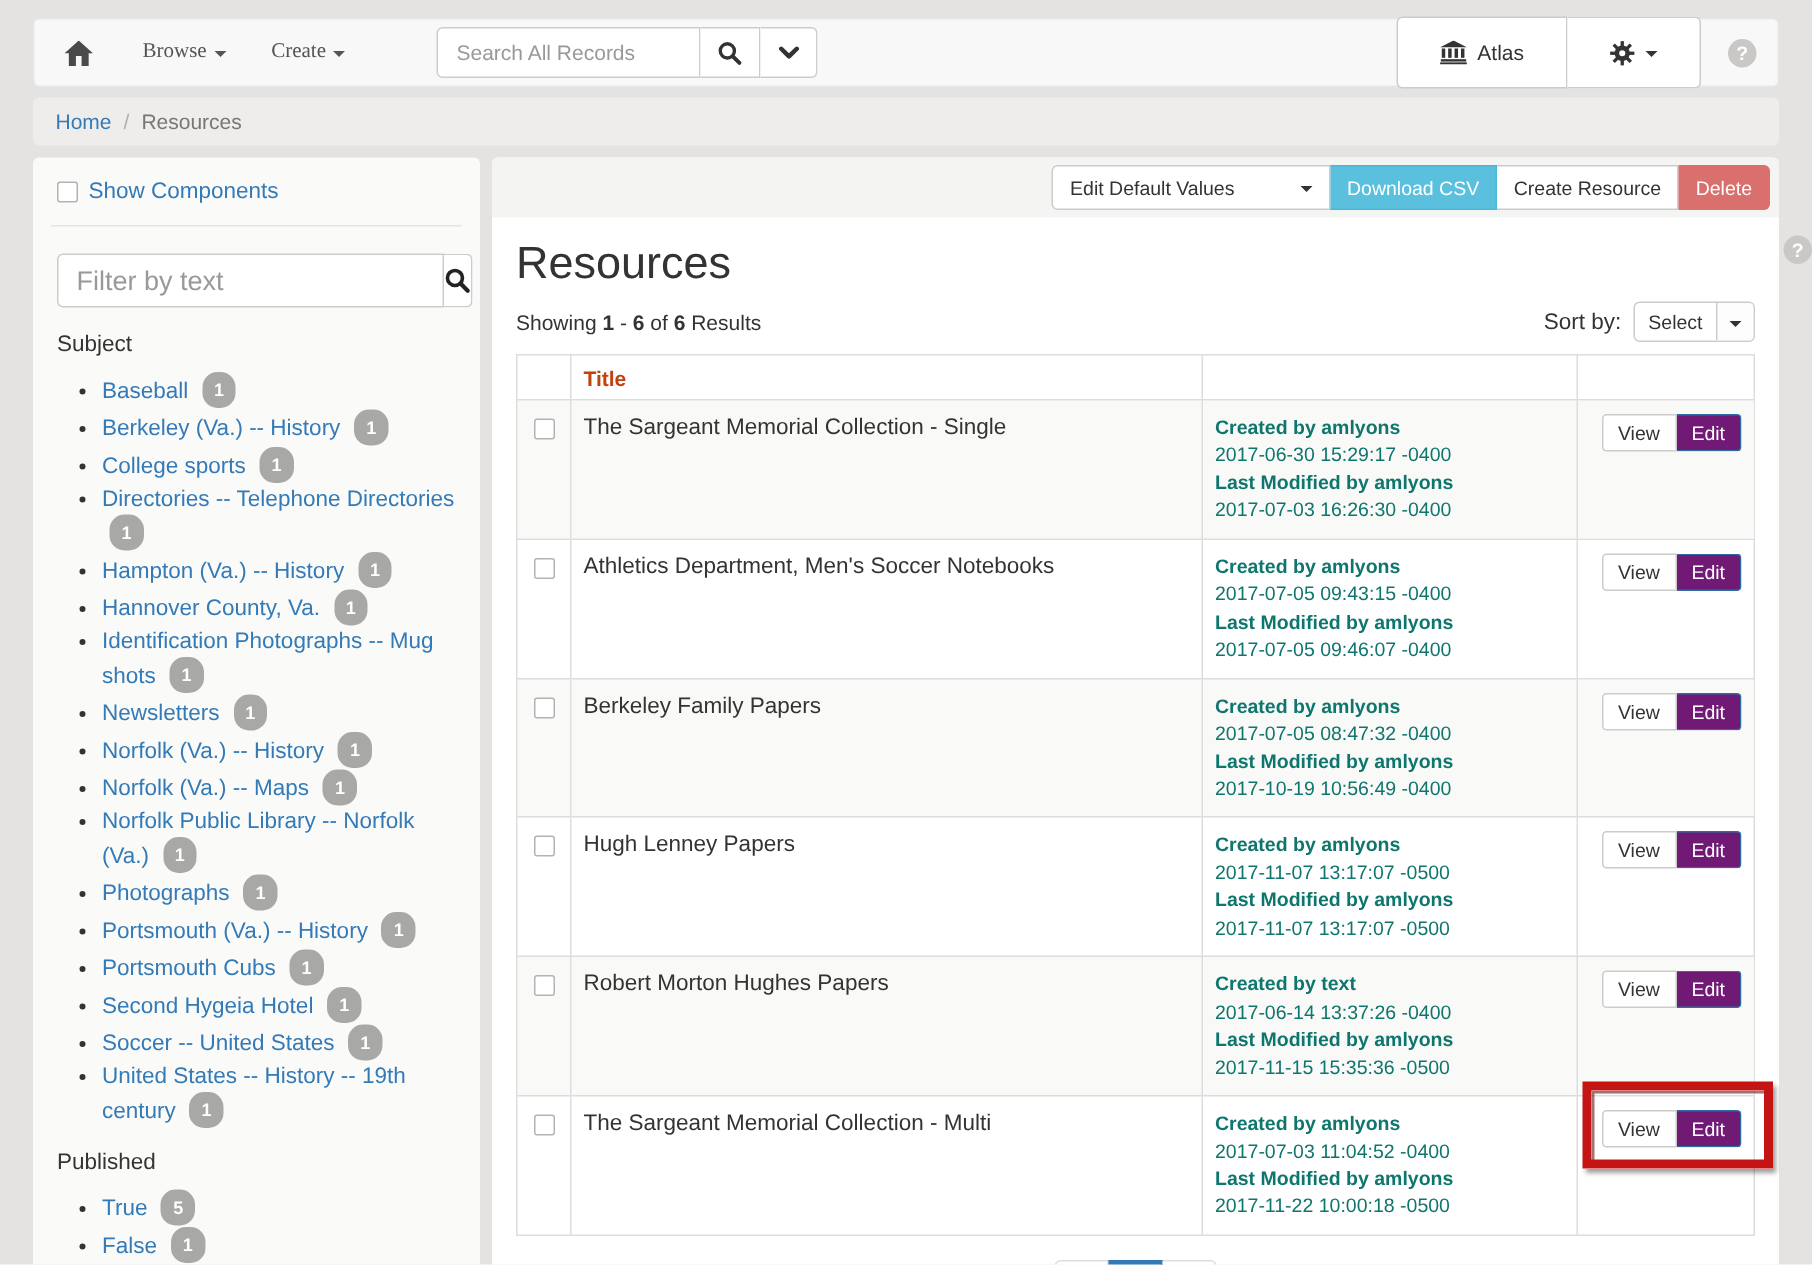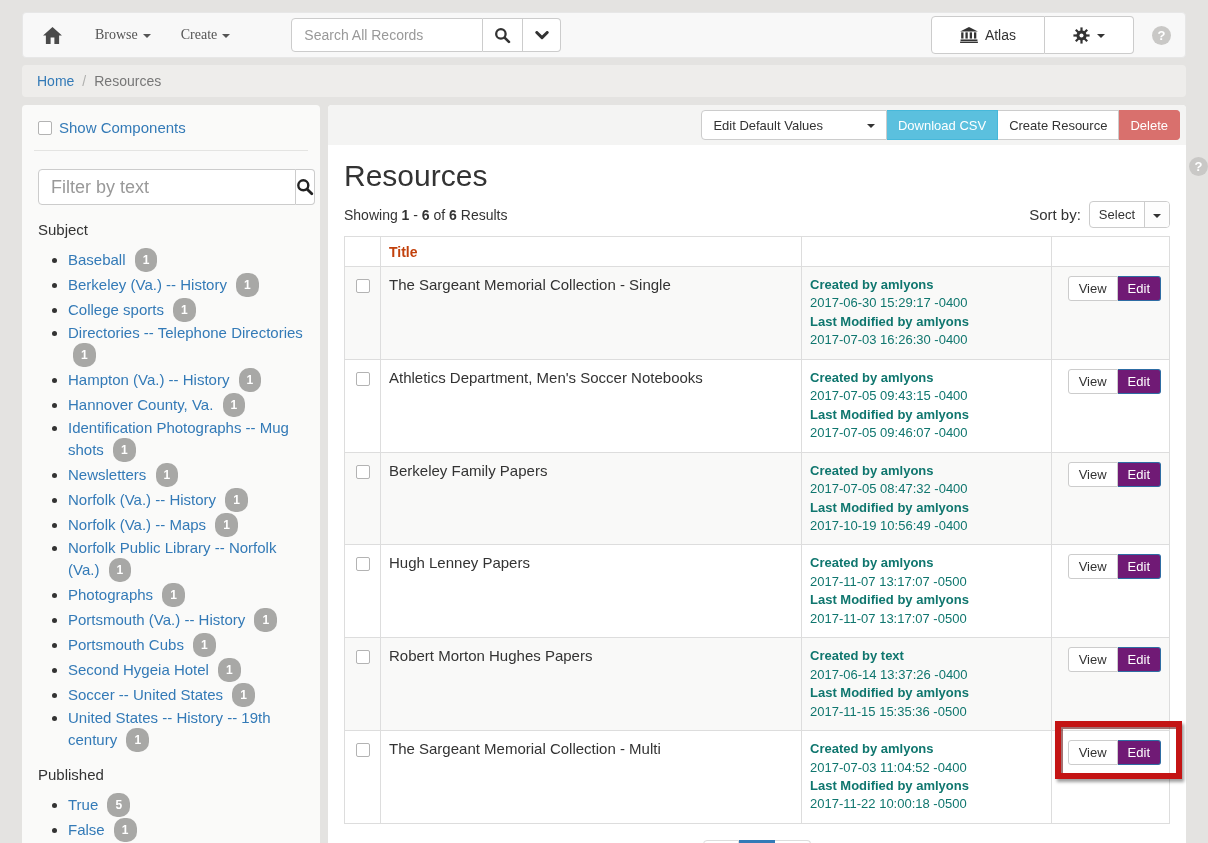--- a/index.html
+++ b/index.html
@@ -15,34 +15,34 @@
   
   .navbar {
     height: 46px; background: #f8f8f8; border: 1px solid #e7e7e7;
     border-radius: 4px; display: flex; align-items: center;
   }
   .nav-home { padding: 0 18px 0 20px; display:flex; align-items:center; cursor:pointer; }
   .nav-link { color:#555; padding: 0 15px; display:flex; align-items:center; gap:5px; cursor:pointer; font-size:14px;font-family:Liberation Serif, serif; }
   .caret { display:inline-block; width:0; height:0; border-left:4px solid transparent; border-right:4px solid transparent; border-top:4px solid currentColor; margin-top:2px; }
   .search-group { display:flex; margin-left: 46px; height: 34px; }
   .search-input {
-    width: 192px; border: 1px solid #ccc; border-radius: 4px 0 0 4px;
+    width: 176px; border: 1px solid #ccc; border-radius: 4px 0 0 4px;
     padding: 6px 12px; font-size: 14px; outline: none; color:#333; background:#fff;
     font-family: "Liberation Sans", sans-serif;
   }
   .search-input::placeholder { color:#999; }
   .search-btn, .search-caret-btn {
     background:#fff; border:1px solid #ccc; border-left:none; width: 40px;
     display:flex; align-items:center; justify-content:center; cursor:pointer;
   }
   .search-caret-btn { border-radius: 0 4px 4px 0; width: 38px; }
   .nav-spacer { flex: 1; }
   .nav-right { display:flex; align-items:center; margin-right: 14px; }
   .atlas-btn, .gear-btn {
-    height: 38px; background:#fff; border:1px solid #ccc; display:flex; align-items:center;
+    height: 48px; background:#fff; border:1px solid #ccc; display:flex; align-items:center;
     gap:7px; padding: 0 28px; cursor:pointer; font-size:14px; color:#333;
   }
   .atlas-btn { border-radius: 4px 0 0 4px; }
   .gear-btn { border-radius: 0 4px 4px 0; border-left: none; }
   .help-icon {
     width: 19px; height: 19px; border-radius: 50%; background: #c9c8c6;
     color: #fff; font-weight: bold; font-size: 13px; display:inline-flex;
     align-items:center; justify-content:center; margin-left: 18px; cursor:pointer;
   }
 

